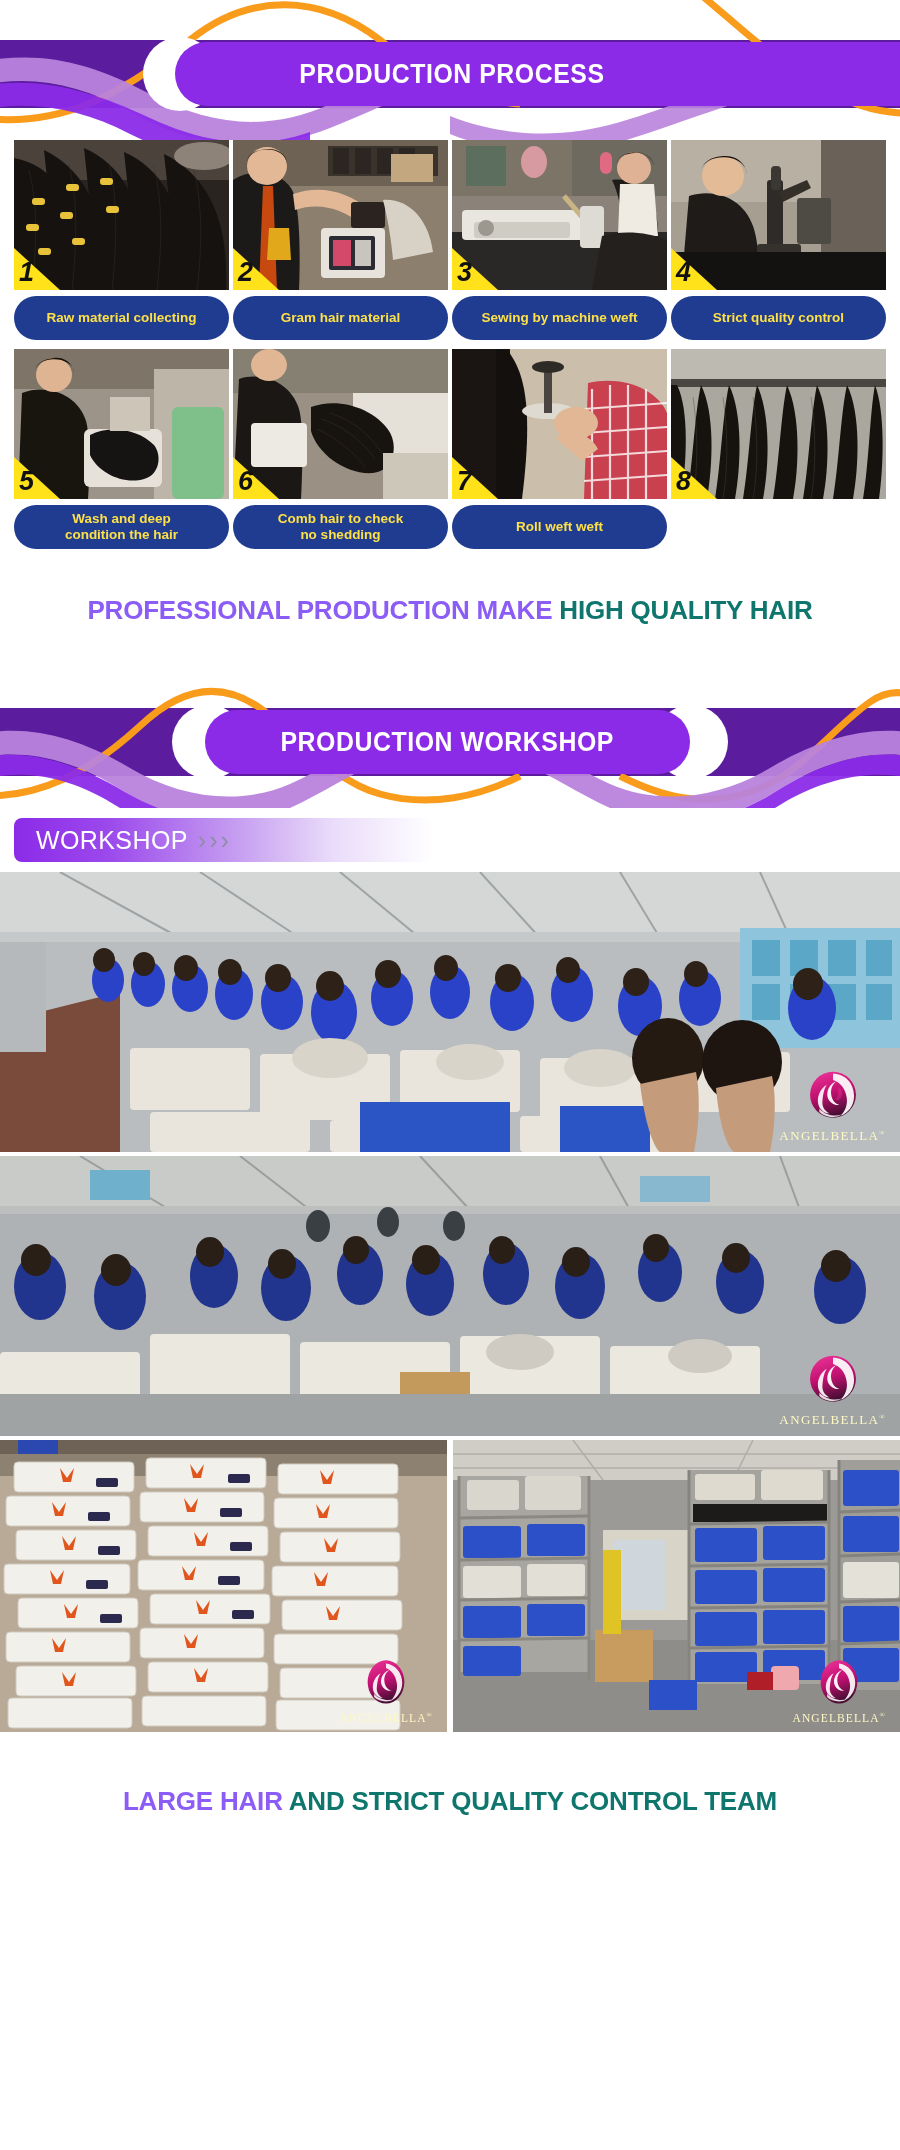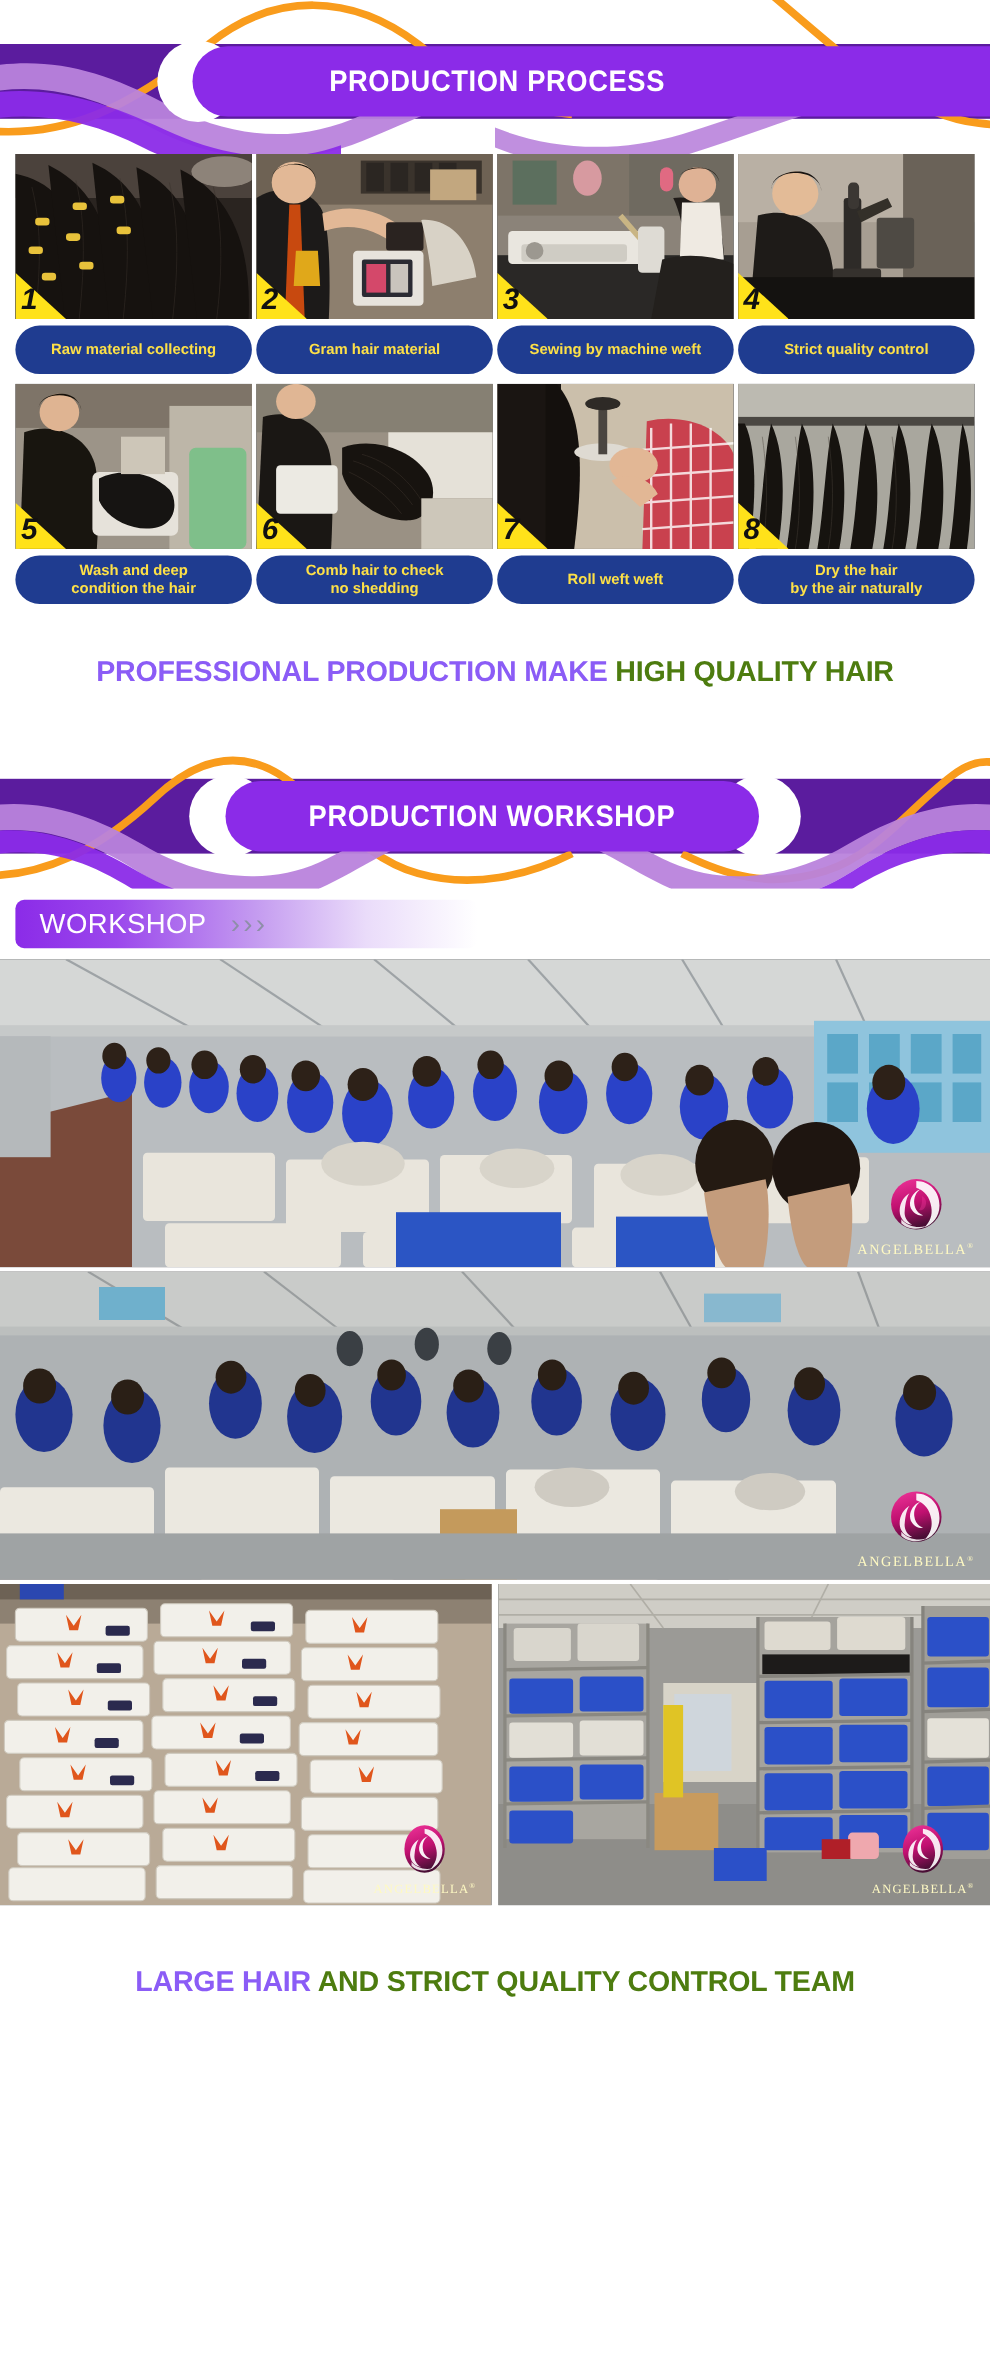--- a/index.html
+++ b/index.html
@@ -71,28 +71,28 @@
   .row-gap { height:9px; }
 
   
   .tagline {
     width:900px; text-align:center;
     font-size:26px; font-weight:bold; letter-spacing:-0.2px;
     font-family:"Liberation Sans", sans-serif;
     white-space:nowrap;
   }
   .tagline .p { color:#8b5cf6; }
-  .tagline .o { color:#4d7c0f; }
+  .tagline .o { color:#0f766e; }
 
   
   .workshop-bar {
     position:relative; margin:10px 0 0 14px; width:420px; height:44px;
     border-radius:8px;
     background:linear-gradient(90deg,#8B2BE8 0%, #9B48EC 22%, #C49BF0 52%, #EADCFA 76%, #FFFFFF 100%);
-    display:flex; align-items:center; padding-left:22px; gap:22px;
+    display:flex; align-items:center; padding-left:22px; gap:10px;
   }
   .workshop-bar .wtext {
     color:#ffffff; font-size:25px; font-weight:normal; letter-spacing:0.4px;
     font-family:"Liberation Sans", sans-serif;
   }
   .workshop-bar .chevrons {
     color:#8e8ea8; font-size:25px; letter-spacing:3px;
     font-family:"Liberation Sans", sans-serif;
   }
 
@@ -359,21 +359,20 @@
           <g stroke="#4a433b" stroke-width="0.8" opacity="0.5" fill="none">
             <path d="M22,48 C28,90 26,126 22,150"></path>
               <path d="M52,48 C58,90 56,126 52,150"></path>
             <path d="M82,48 C88,90 86,128 82,150"></path>
               <path d="M140,48 C146,90 144,128 140,150"></path>
           </g>
         </svg>
         <div class="badge-corner"></div>
         <div class="badge-num">8</div>
       </div>
-      <div class="step-label">Dry the hair<br>by the air naturally</div>
     </div>
 
   </div>
 </div>
 
 <div style="height:46px"></div>
 <div class="tagline">
   <span class="p">PROFESSIONAL PRODUCTION MAKE </span><span class="o">HIGH QUALITY HAIR</span>
 </div>
 <div style="height:42px"></div>

